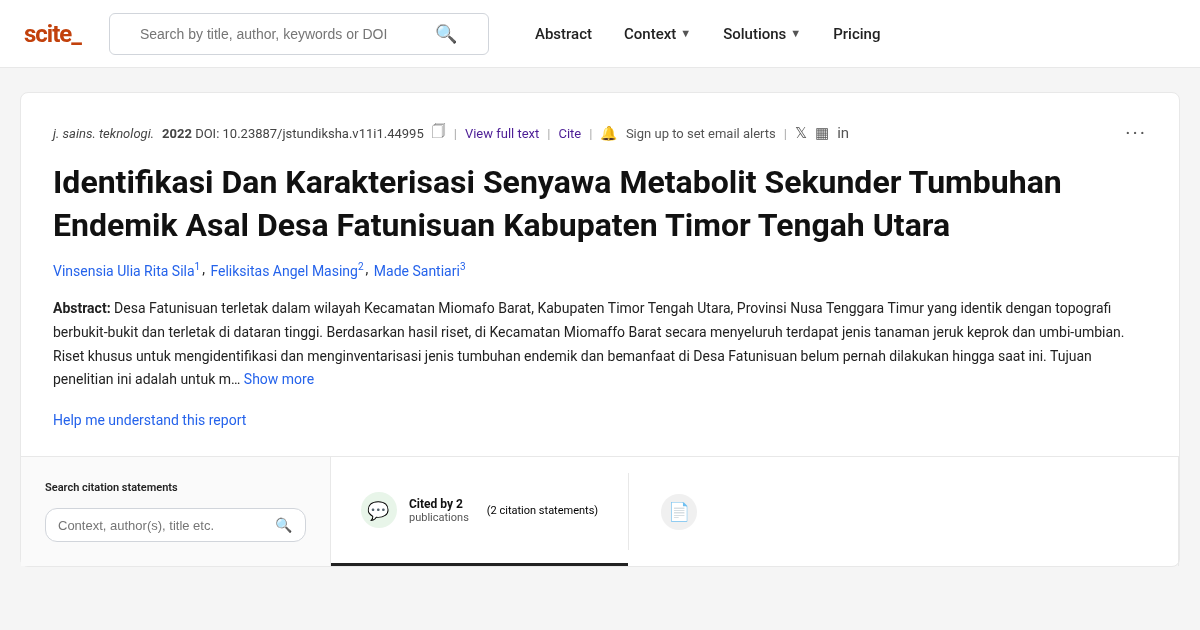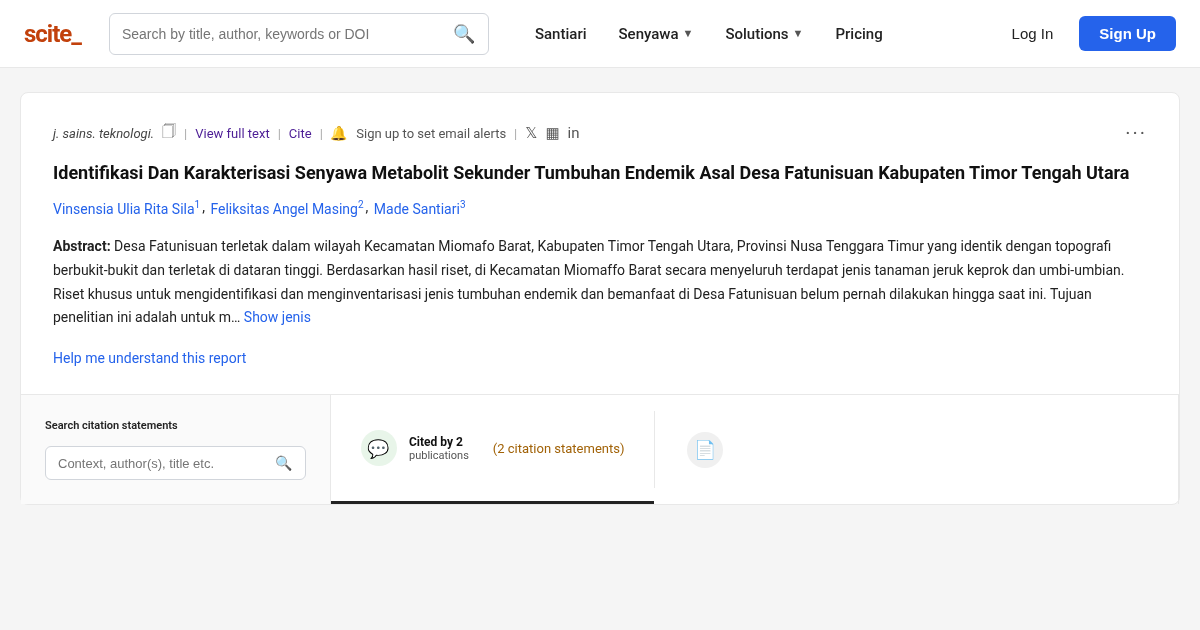--- a/index.html
+++ b/index.html
@@ -21,21 +21,21 @@
       color: #c2410c;
       letter-spacing: -1px;
       margin-right: 16px;
       white-space: nowrap;
     }
     .search-bar {
       display: flex;
       align-items: center;
       border: 1.5px solid #d1d5db;
       border-radius: 6px;
-      padding: 0 12px;
+      padding: 0 30px;
       height: 42px;
       flex: 0 0 380px;
       background: #fff;
       gap: 20px;
     }
     .search-bar input {
       border: none;
       outline: none;
       font-size: 14px;
       color: #555;
@@ -130,21 +130,21 @@
     .social-icon { color: #555; font-size: 15px; cursor: pointer; }
     .more-btn {
       margin-left: auto;
       color: #555;
       font-size: 20px;
       cursor: pointer;
       letter-spacing: 2px;
     }
 
     .article-title {
-      font-size: 18px;
+      font-size: 32px;
       font-weight: 700;
       color: #111;
       line-height: 1.35;
       margin-bottom: 14px;
     }
     .authors {
       font-size: 14px;
       margin-bottom: 18px;
       display: flex;
       flex-wrap: wrap;
@@ -196,21 +196,21 @@
     .citation-search-title {
       font-size: 11px;
       font-weight: 600;
       color: #222;
       margin-bottom: 14px;
     }
     .citation-search-input {
       display: flex;
       align-items: center;
       border: 1.5px solid #d1d5db;
-      border-radius: 6px;
+      border-radius: 12px;
       padding: 8px 12px;
       background: #fff;
       gap: 8px;
       width: 100%;
     }
     .citation-search-input input {
       border: none;
       outline: none;
       font-size: 13px;
       color: #888;
@@ -285,46 +285,47 @@
 <nav class="navbar">
   <div class="logo">scite_</div>
 
   <div class="search-bar">
     <input type="text" placeholder="Search by title, author, keywords or DOI" style="">
     <span class="search-icon">🔍</span>
   </div>
 
   <div class="nav-links">
     <div class="nav-link">
-      <span>Santiari</span>
+      <span>Abstract</span>
     </div>
     <div class="nav-link">
-      <span>Senyawa</span>
+      <span>Context</span>
       <span class="chevron">▼</span>
     </div>
     <div class="nav-link">
       <span>Solutions</span>
       <span class="chevron">▼</span>
     </div>
     <div class="nav-link">
       <span>Pricing</span>
     </div>
   </div>
 
-  <div class="nav-actions">
-    <button class="btn-login">Log In</button>
-    <button class="btn-signup">Sign Up</button>
-  </div>
 </nav>
 
 <div class="main-content">
 
   
   <div class="article-meta">
     <span class="journal-name">j. sains. teknologi.</span>
+    <span class="year-doi">
+      <strong>2022</strong>
+      <span>DOI:</span>
+      <span>10.23887/jstundiksha.v11i1.44995</span>
+    </span>
     <span class="copy-icon">🗍</span>
     <span class="sep">|</span>
     <a class="link-blue">View full text</a>
     <span class="sep">|</span>
     <a class="link-blue">Cite</a>
     <span class="sep">|</span>
     <span class="bell-icon">🔔</span>
     <span>Sign up to set email alerts</span>
     <span class="sep">|</span>
     <div class="social-icons">
@@ -350,21 +351,21 @@
     <span>,&nbsp;</span>
     <a class="author-link">
       <span>Made Santiari</span><span class="author-super">3</span>
     </a>
   </div>
 
   
   <p class="abstract">
     <strong>Abstract:</strong>
     <span>Desa Fatunisuan terletak dalam wilayah Kecamatan Miomafo Barat, Kabupaten Timor Tengah Utara, Provinsi Nusa Tenggara Timur yang identik dengan topografi berbukit-bukit dan terletak di dataran tinggi. Berdasarkan hasil riset, di Kecamatan Miomaffo Barat secara menyeluruh terdapat jenis tanaman  jeruk keprok dan umbi-umbian. Riset khusus untuk mengidentifikasi dan menginventarisasi jenis tumbuhan endemik dan bemanfaat di Desa Fatunisuan belum pernah dilakukan hingga saat ini. Tujuan penelitian ini adalah untuk m…</span>
-    <a class="show-more-link">Show jenis</a>
+    <a class="show-more-link">Show more</a>
   </p>
 
   
   <a class="help-link">Help me understand this report</a>
 
   
   <div class="citations-section">
 
     <div class="citation-search-panel">
       <div class="citation-search-title">Search citation statements</div>
@@ -379,21 +380,21 @@
       <div class="citation-tab active">
         <div class="tab-icon-wrap">
           <span style="color:#4caf50; font-size:18px;">💬</span>
         </div>
         <div>
           <div class="tab-text-main">
             <span>Cited by 2</span>
           </div>
           <div class="tab-sub">publications</div>
         </div>
-        <div style="font-size:13px; color:#a16207; margin-left:12px;">(2 citation statements)</div>
+        <div style="font-size:11px; color:#000000; margin-left:6px;">(2 citation statements)</div>
       </div>
 
       <div class="tab-divider"></div>
 
       <div class="ref-tab">
         <div class="tab-icon-wrap gray">
           <span style="color:#888; font-size:18px;">📄</span>
         </div>
       </div>
     </div>

